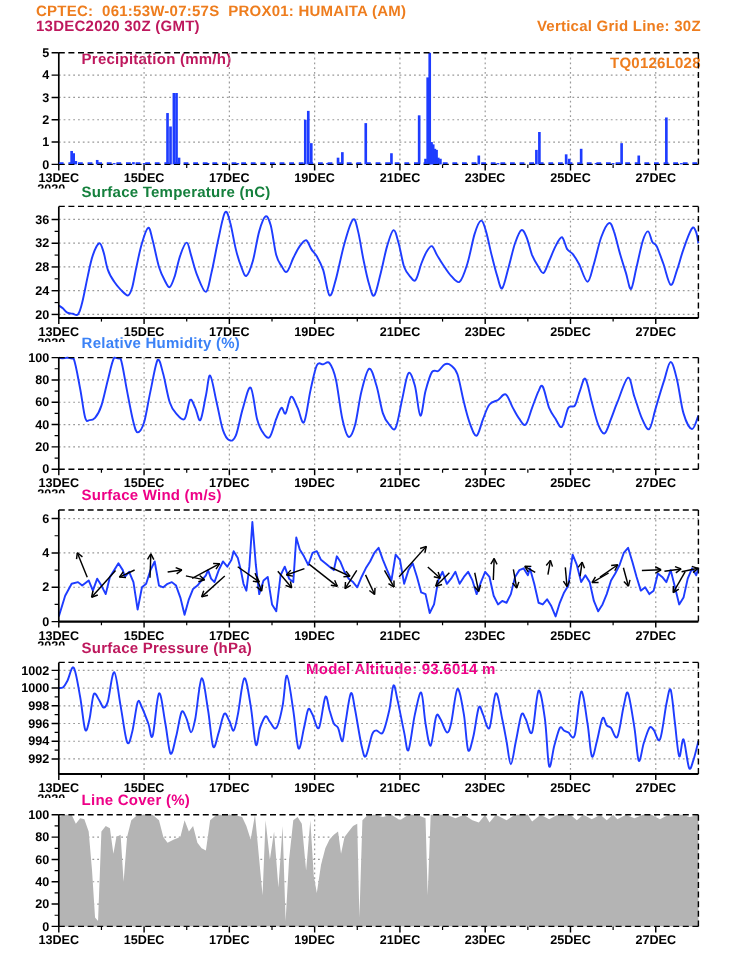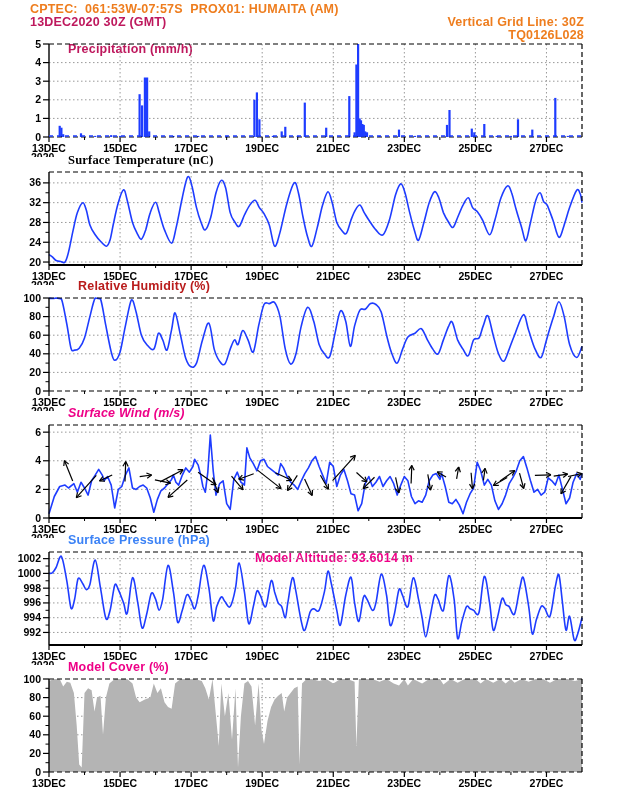--- a/index.html
+++ b/index.html
@@ -11,29 +11,29 @@
   svg{position:absolute;left:0;}
   svg text{font-family:"Liberation Sans",sans-serif;font-weight:bold;fill:#000;font-size:10.5px;}
 </style>
 </head>
 <body>
 
 <div class="fig" id="fig">
   <div class="hdr" style="left: 30px; top: 2px; color: rgb(238, 125, 30);">CPTEC:  061:53W-07:57S  PROX01: HUMAITA (AM)</div>
   <div class="hdr" style="left: 30px; top: 15px; color: #be185d;">13DEC2020 30Z (GMT)</div>
   <div class="hdr right" style="top: 15px; color: rgb(238, 125, 30);">Vertical Grid Line: 30Z</div>
-  <div class="hdr right" style="top: 28px; color: rgb(238, 125, 30);">TQ0126L028</div>
+  <div class="hdr right" style="top: 46px; color: rgb(238, 125, 30);">TQ0126L028</div>
 
   <div class="ttl" style="left: 68px; top: 29px; color: #be185d; margin-top: 13px;">Precipitation (mm/h)</div>
-  <div class="ttl" style="left: 68px; top: 153px; color: #000000; font-family: Liberation Serif, serif;">Surface Temperature (nC)</div>
-  <div class="ttl" style="left: 78px; top: 279px; color: #b91c1c; text-align: center;">Relative Humidity (%)</div>
-  <div class="ttl" style="left: 68px; top: 406px; color: rgb(238, 0, 135); font-style: italic;">Surface Wind (m/s)</div>
-  <div class="ttl" style="left: 68px; top: 533px; color: #3b82f6;">Surface Pressure (hPa)</div>
+  <div class="ttl" style="left: 68px; top: 153px; color: #15803d;">Surface Temperature (nC)</div>
+  <div class="ttl" style="left: 68px; top: 279px; color: #3b82f6; text-align: center;">Relative Humidity (%)</div>
+  <div class="ttl" style="left: 68px; top: 406px; color: rgb(238, 0, 135);">Surface Wind (m/s)</div>
+  <div class="ttl" style="left: 68px; top: 533px; color: #be185d;">Surface Pressure (hPa)</div>
   <div class="ttl" style="left: 255px; top: 533px; color: rgb(238, 0, 135); margin-top: 18px;">Model Altitude: 93.6014 m</div>
-  <div class="ttl" style="left: 68px; top: 660px; color: rgb(238, 0, 135);">Model Cover (%)</div>
+  <div class="ttl" style="left: 68px; top: 660px; color: rgb(238, 0, 135);">Line Cover (%)</div>
 <svg width="618" height="121" viewBox="0 36 618 121" style="top: 36px;">
       <g>
         <line x1="49" y1="118.4" x2="582" y2="118.4" stroke="#999999" stroke-width="1" stroke-dasharray="1.5 2.5"></line>
         <line x1="49" y1="99.8" x2="582" y2="99.8" stroke="#999999" stroke-width="1" stroke-dasharray="1.5 2.5"></line>
         <line x1="49" y1="81.2" x2="582" y2="81.2" stroke="#999999" stroke-width="1" stroke-dasharray="1.5 2.5"></line>
         <line x1="49" y1="62.6" x2="582" y2="62.6" stroke="#999999" stroke-width="1" stroke-dasharray="1.5 2.5"></line>
         <line x1="120.06666666666666" y1="44" x2="120.06666666666666" y2="137" stroke="#999999" stroke-width="1" stroke-dasharray="1.5 2.5"></line>
         <line x1="191.13333333333333" y1="44" x2="191.13333333333333" y2="137" stroke="#999999" stroke-width="1" stroke-dasharray="1.5 2.5"></line>
         <line x1="262.20000000000005" y1="44" x2="262.20000000000005" y2="137" stroke="#999999" stroke-width="1" stroke-dasharray="1.5 2.5"></line>
         <line x1="333.26666666666665" y1="44" x2="333.26666666666665" y2="137" stroke="#999999" stroke-width="1" stroke-dasharray="1.5 2.5"></line>

